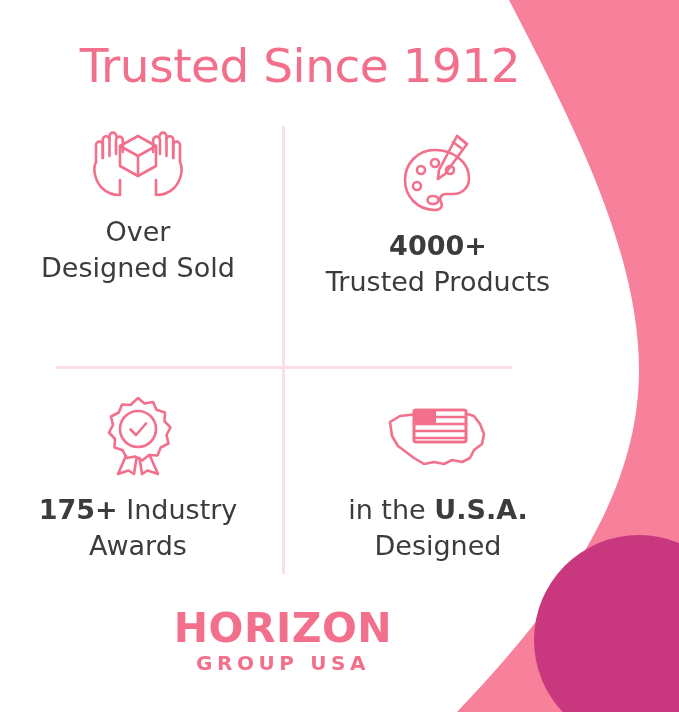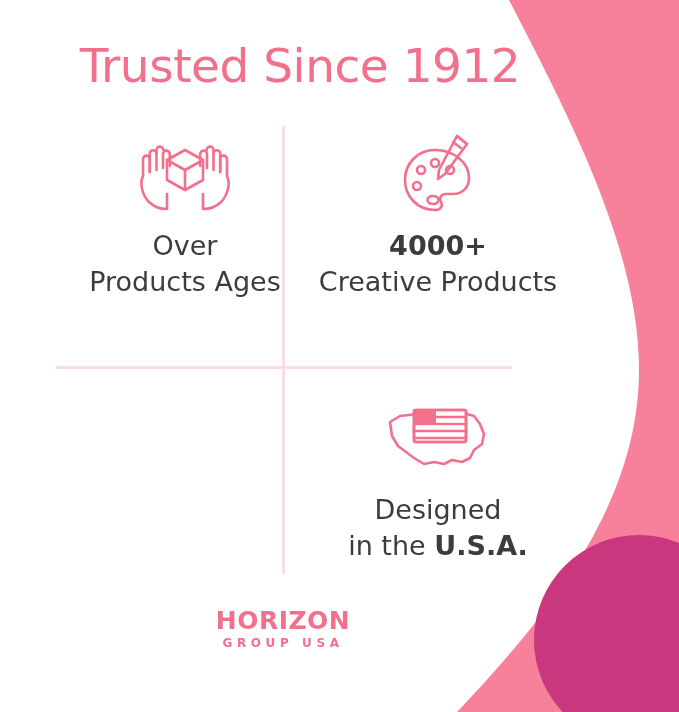--- a/index.html
+++ b/index.html
@@ -82,46 +82,46 @@
     margin-top: 14px;
     font-size: 27px;
     line-height: 1.32;
     font-weight: normal;
     color: #3c3c3c;
   }
   .cell .caption b {
     font-weight: bold;
   }
 
-  #cell-tl { left: 0px;   top: 130px; width: 276px; padding-left: 47px; }
+  #cell-tl { left: 0px;   top: 116px; width: 276px; }
   #cell-tr { left: 290px; top: 130px; width: 296px; }
   #cell-bl { left: 0px;   top: 392px; width: 276px; }
   #cell-br { left: 290px; top: 392px; width: 296px; }
 
   #cell-bl .caption, #cell-br .caption { margin-top: 16px; }
 
   
   .logo {
     position: absolute;
     left: 0;
     top: 608px;
     width: 566px;
     text-align: center;
     color: #f2708c;
     font-family: "DejaVu Sans", sans-serif;
   }
   .logo .logo-main {
-    font-size: 25px;
+    font-size: 41px;
     font-weight: bold;
     letter-spacing: 0.5px;
     line-height: 1;
   }
   .logo .logo-sub {
     margin-top: 4px;
-    font-size: 12px;
+    font-size: 20px;
     font-weight: bold;
     letter-spacing: 4.6px;
     line-height: 1;
   }
 </style>
 </head>
 <body>
 
 <div id="page">
 
@@ -159,21 +159,21 @@
 
         <path d="M78 34 L78 20 a3.4 3.4 0 0 0 -6.8 0 L71.2 32"></path>
         <path d="M84.5 36 L84.5 16 a3.4 3.4 0 0 0 -6.8 0"></path>
         <path d="M91.2 38 L91.2 19 a3.4 3.4 0 0 0 -6.7 0"></path>
         <path d="M98 42 L98 25 a3.3 3.3 0 0 0 -6.8 0 L91.2 38"></path>
         <path d="M98 42 C 102 50, 98 62, 92 68 C 87 73, 80 75, 74 75 L 74 60"></path>
       </svg>
     </div>
     <div class="caption">
       <div>Over</div>
-      <div>Products Ages</div>
+      <div>Designed Sold</div>
     </div>
   </div>
 
   <div class="cell" id="cell-tr">
     <div class="icon">
       <svg width="110" height="84" viewBox="0 0 110 84" xmlns="http://www.w3.org/2000/svg" fill="none" stroke="#f2708c" stroke-width="2.6" stroke-linecap="round" stroke-linejoin="round">
 
         <path d="M52 20 C 34 20, 22 34, 22 50 C 22 66, 34 80, 52 80 C 58 80, 60 76, 58 72
                  C 56 68, 58 64, 63 64 L 70 64 C 80 64, 86 57, 86 48 C 86 32, 70 20, 52 20 Z"></path>
 
@@ -184,45 +184,65 @@
         <circle cx="67" cy="40" r="4"></circle>
         <circle cx="34" cy="56" r="4"></circle>
 
         <path d="M74 6 L84 14 L62 44 L55 49 L56 40 Z"></path>
         <path d="M74 6 L84 14"></path>
         <path d="M70 12 L78 18"></path>
       </svg>
     </div>
     <div class="caption">
       <div><b>4000+</b></div>
-      <div>Creative Products</div>
-    </div>
-  </div>
-
+      <div>Trusted Products</div>
+    </div>
+  </div>
+
+  <div class="cell" id="cell-bl">
+    <div class="icon">
+      <svg width="96" height="82" viewBox="0 0 96 82" xmlns="http://www.w3.org/2000/svg" fill="none" stroke="#f2708c" stroke-width="2.6" stroke-linecap="round" stroke-linejoin="round">
+
+        <path d="M48 4 L54.5 9.5 L63 8 L66.5 15.8 L75 18.5 L74.5 27.2 L80.5 33.5 L76.5 41
+                 L78.5 49.5 L70.7 53.5 L67.5 61.5 L59 61 L52.3 66.5 L45 62.5 L36.5 64
+                 L32.8 56.3 L24.5 53.5 L25 45 L19 38.5 L23 31 L21 22.5 L28.8 18.5
+                 L32 10.5 L40.5 11 Z"></path>
+        <circle cx="48" cy="35" r="18"></circle>
+        <path d="M40.5 35.5 L46 41 L56 29.5"></path>
+
+        <path d="M36 62 L28 80 L38.5 76.5 L44 80 L46.5 64"></path>
+        <path d="M60 62 L68 80 L57.5 76.5 L52 80 L49.5 64"></path>
+      </svg>
+    </div>
+    <div class="caption">
+      <div><b>175+</b> <span>Industry</span></div>
+      <div>Awards</div>
+    </div>
+  </div>
 
   <div class="cell" id="cell-br">
     <div class="icon">
       <svg width="120" height="76" viewBox="0 0 120 76" xmlns="http://www.w3.org/2000/svg" fill="none" stroke="#f2708c" stroke-width="2.6" stroke-linecap="round" stroke-linejoin="round">
 
         <path d="M12 22 L22 16 L40 14 L60 12 L82 12 L96 16 L102 24 L106 34 L104 44
                  L96 50 L92 58 L84 62 L74 60 L66 64 L56 62 L46 64 L36 58 L28 52
                  L20 46 L14 36 Z"></path>
 
         <rect x="36" y="10" width="52" height="32" rx="1.5" fill="#ffffff"></rect>
         <rect x="36" y="10" width="52" height="32" rx="1.5"></rect>
         <path d="M36 17 L88 17"></path>
         <path d="M36 24 L88 24"></path>
         <path d="M36 31 L88 31"></path>
         <path d="M36 38 L88 38"></path>
         <rect x="36" y="10" width="22" height="15" fill="#f2708c" stroke="none"></rect>
       </svg>
     </div>
     <div class="caption">
+      <div><span>in the</span> <b>U.S.A.</b></div>
       <div>Designed</div>
-      <div><span>in the</span> <b>U.S.A.</b></div>
     </div>
   </div>
 
   <div class="logo">
     <div class="logo-main">HORIZON</div>
     <div class="logo-sub">GROUP USA</div>
   </div>
 
 </div>
 

